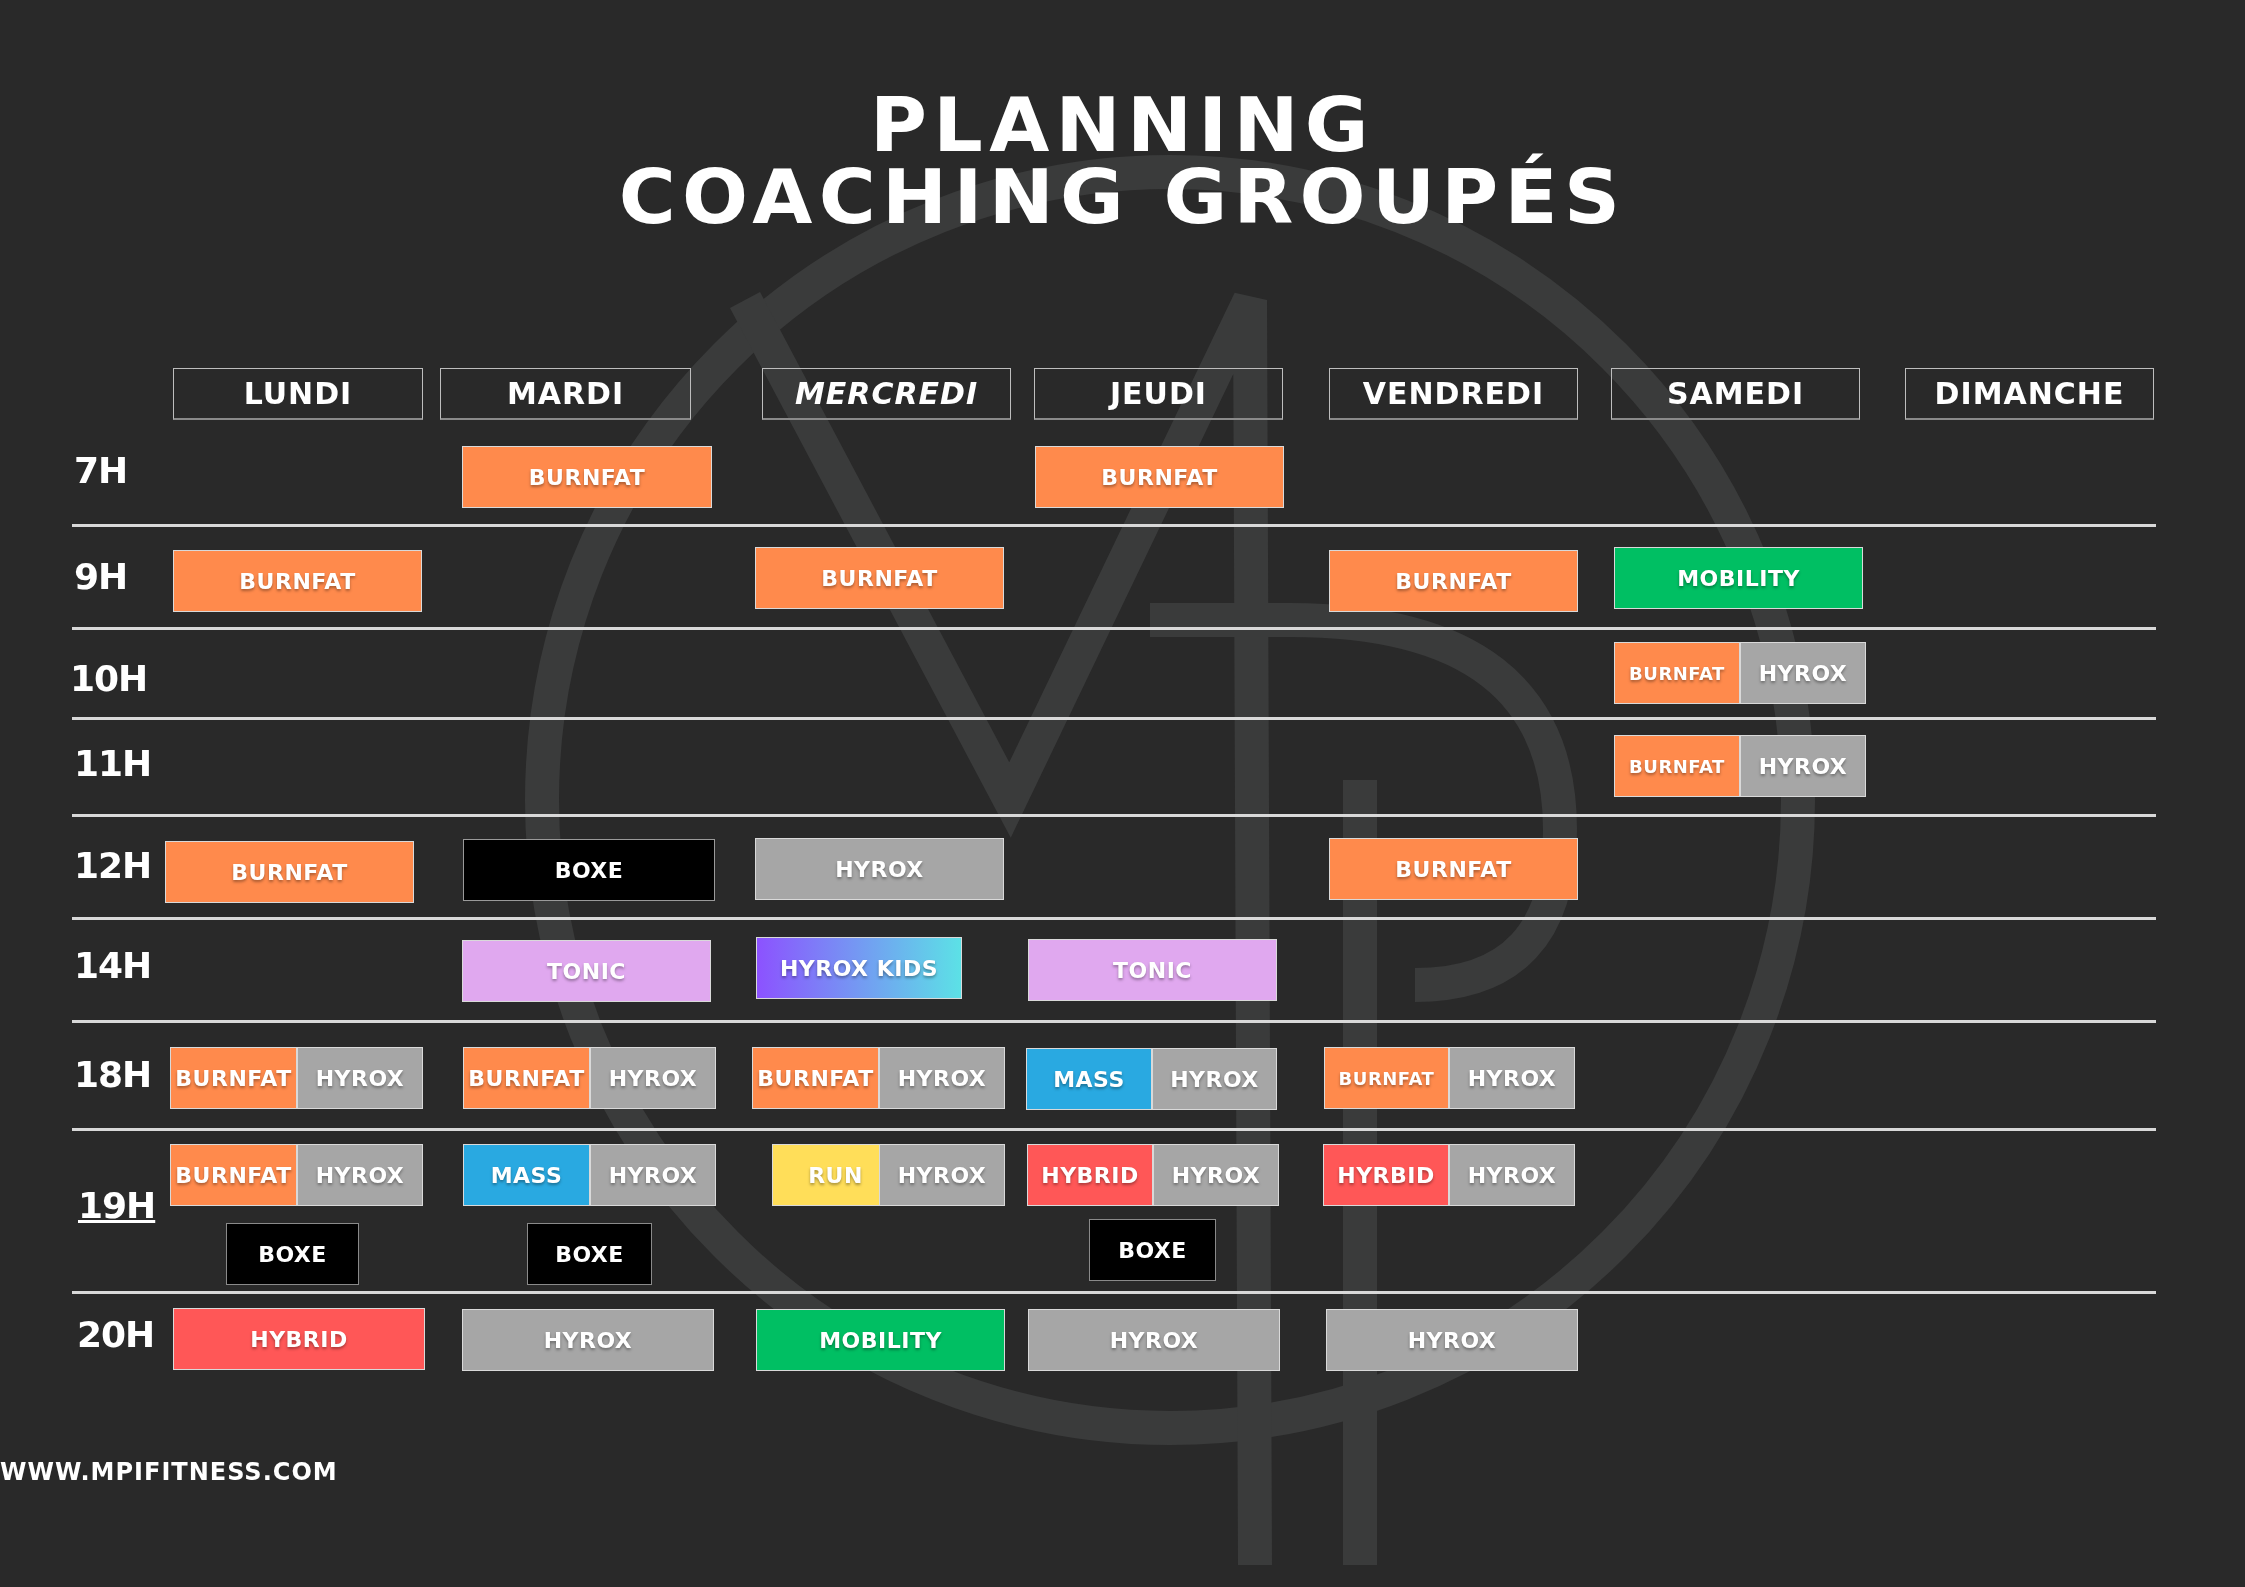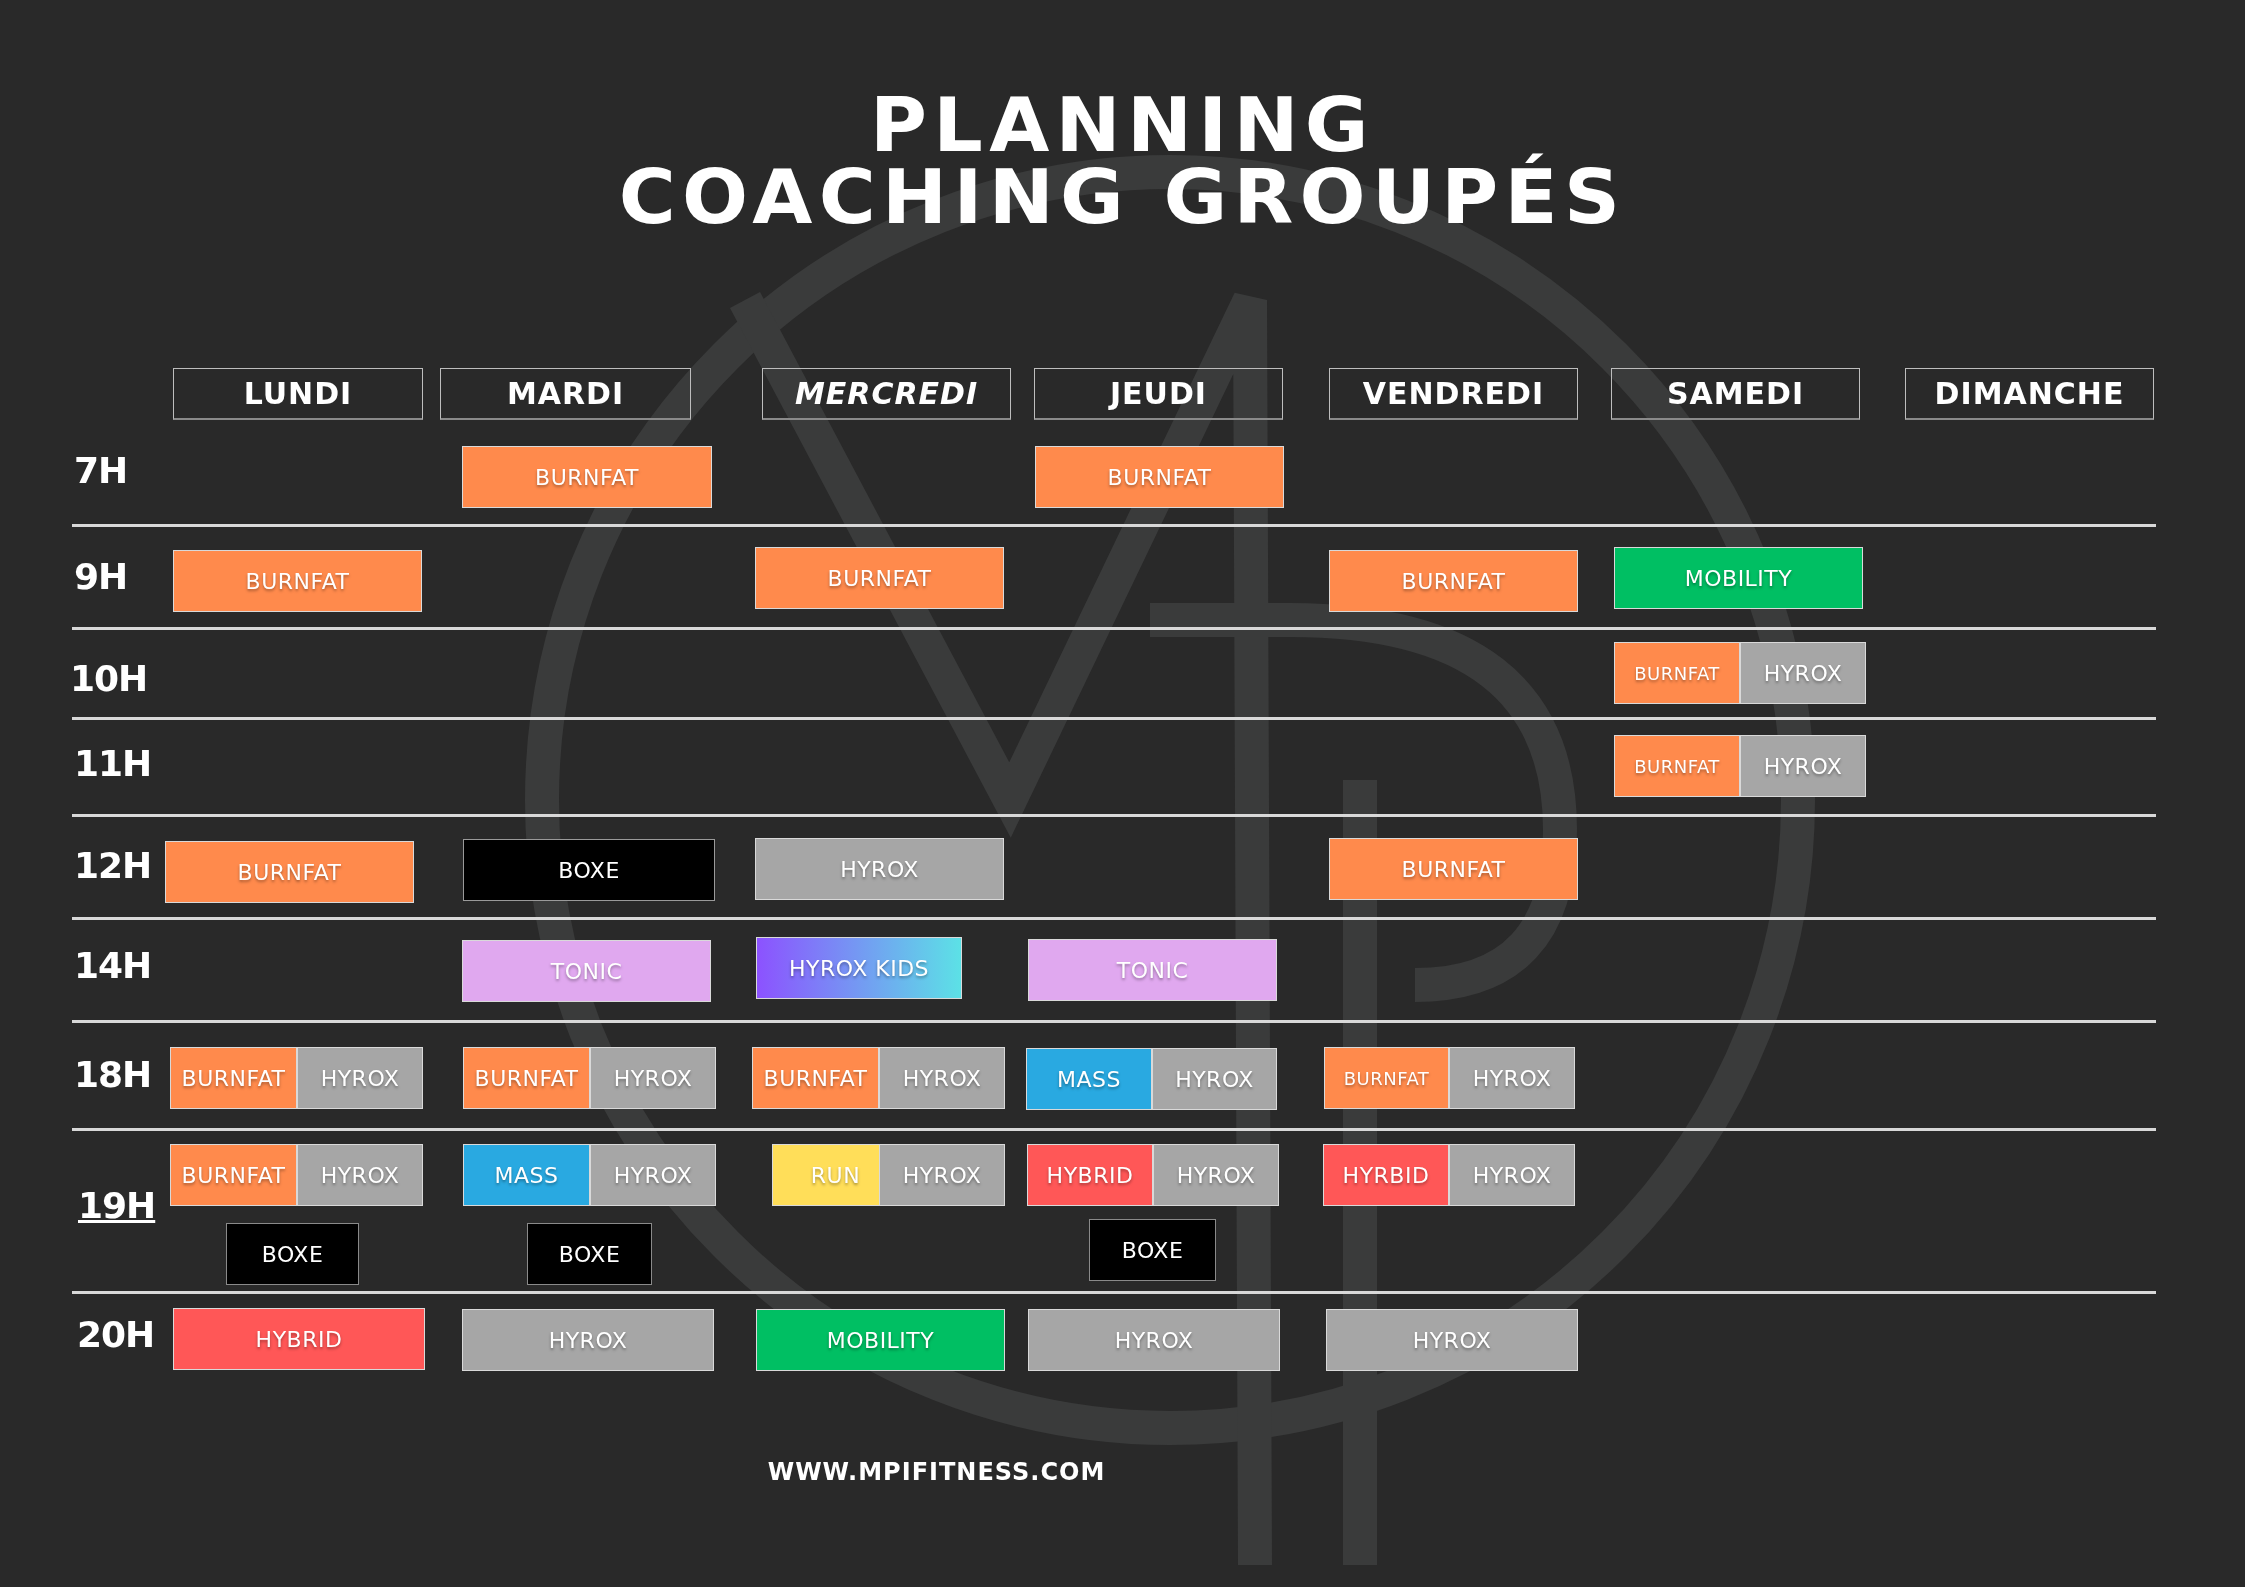--- a/index.html
+++ b/index.html
@@ -16,25 +16,25 @@
   .title.l2 { top:160px; }
   .day {
     position:absolute; top:368px; height:52px; border:1.5px solid #bdbdbd; border-bottom:2.5px solid #8a8a8a;
     box-sizing:border-box; display:flex; align-items:center; justify-content:center;
     font-weight:bold; font-size:30px; letter-spacing:1px;
   }
   .hline { position:absolute; left:72px; width:2084px; height:3px; background:#d8d8d8; }
   .time { position:absolute; left:74px; font-weight:bold; font-size:36px; letter-spacing:-1px; }
   .cls {
     position:absolute; box-sizing:border-box; display:flex; align-items:center; justify-content:center;
-    font-weight:normal; font-size:22px; letter-spacing:0.5px; border:1.5px solid #d9d9d9;
+    font-weight:bold; font-size:22px; letter-spacing:0.5px; border:1.5px solid #d9d9d9;
     text-shadow:0 2px 3px rgba(0,0,0,0.35); white-space:nowrap;
   }
   .sm { font-size:18px; }
-  .footer { position:absolute; top:1458px; left:0; width:1873px; text-align:center; font-weight:bold; font-size:24px; letter-spacing:1px; }
+  .footer { position:absolute; top:1458px; left:0; width:1873px; text-align:left; font-weight:bold; font-size:24px; letter-spacing:1px; }
 </style>
 </head>
 <body>
 
 <svg class="wm" viewBox="0 0 2245 1587">
   <g fill="none" stroke="#3a3b3b" stroke-width="34">
     <circle cx="1170" cy="800" r="628"></circle>
     <polyline points="745,300 1010,800 1250,300 1255,1565"></polyline>
     <line x1="1255" y1="300" x2="1255" y2="300"></line>
     <path d="M1150,620 L1290,620 Q1560,620 1560,830 Q1560,985 1415,985"></path>

